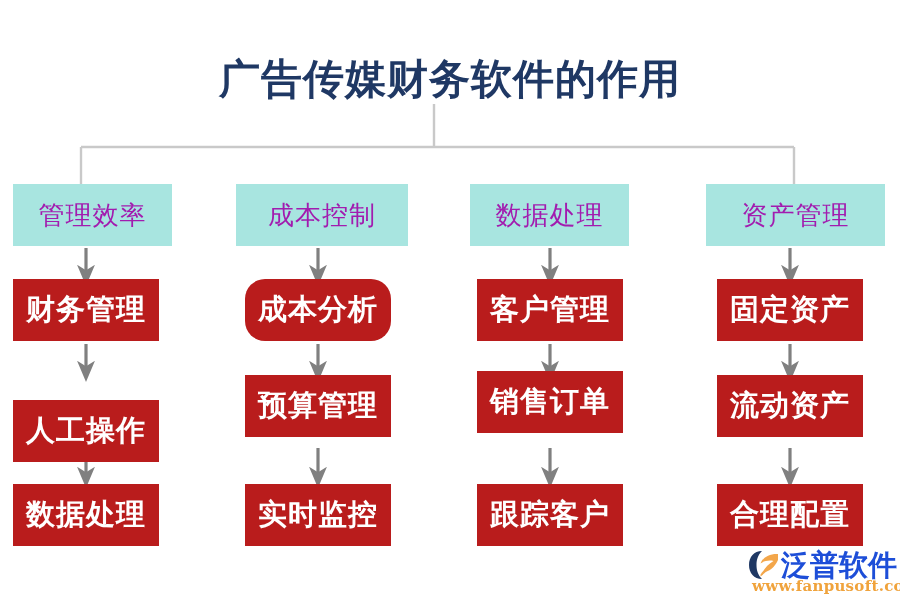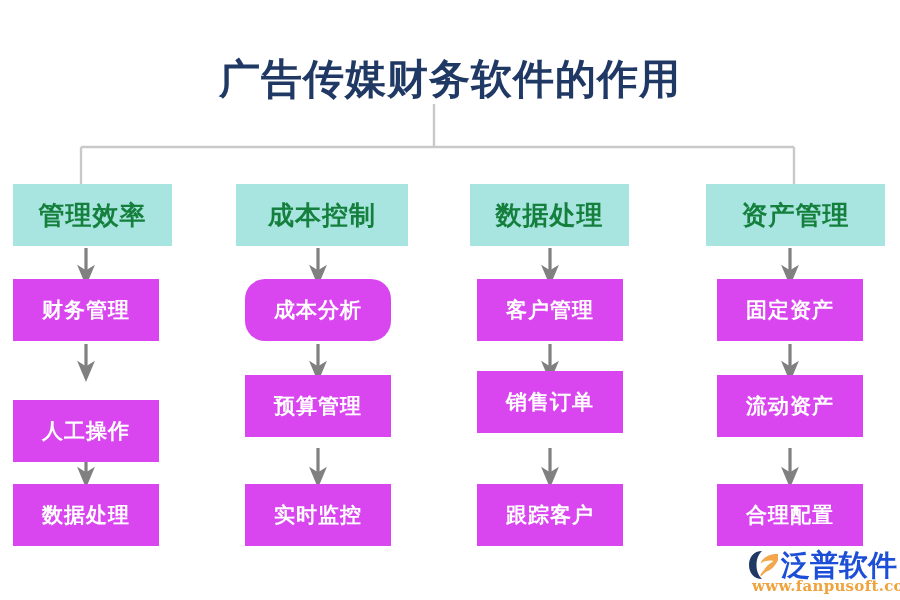--- a/index.html
+++ b/index.html
@@ -51,30 +51,30 @@
     box-sizing: border-box;
     display: flex;
     align-items: center;
     justify-content: center;
     text-align: center;
     white-space: nowrap;
     font-family: "DejaVu Serif", "Liberation Serif", serif;
   }
   .node.head {
     background: #a8e5e0;
-    color: #15803d;
+    color: #a21caf;
     font-size: 26px;
-    font-weight: 700;
+    font-weight: 400;
     letter-spacing: 1px;
     height: 62px;
   }
   .node.sub {
-    background: #d946ef;
+    background: #b91c1c;
     color: #ffffff;
-    font-size: 21px;
+    font-size: 29px;
     font-weight: 700;
     letter-spacing: 1px;
     height: 62px;
   }
 
   
   .logo {
     position: absolute;
     left: 748px;
     top: 548px;

